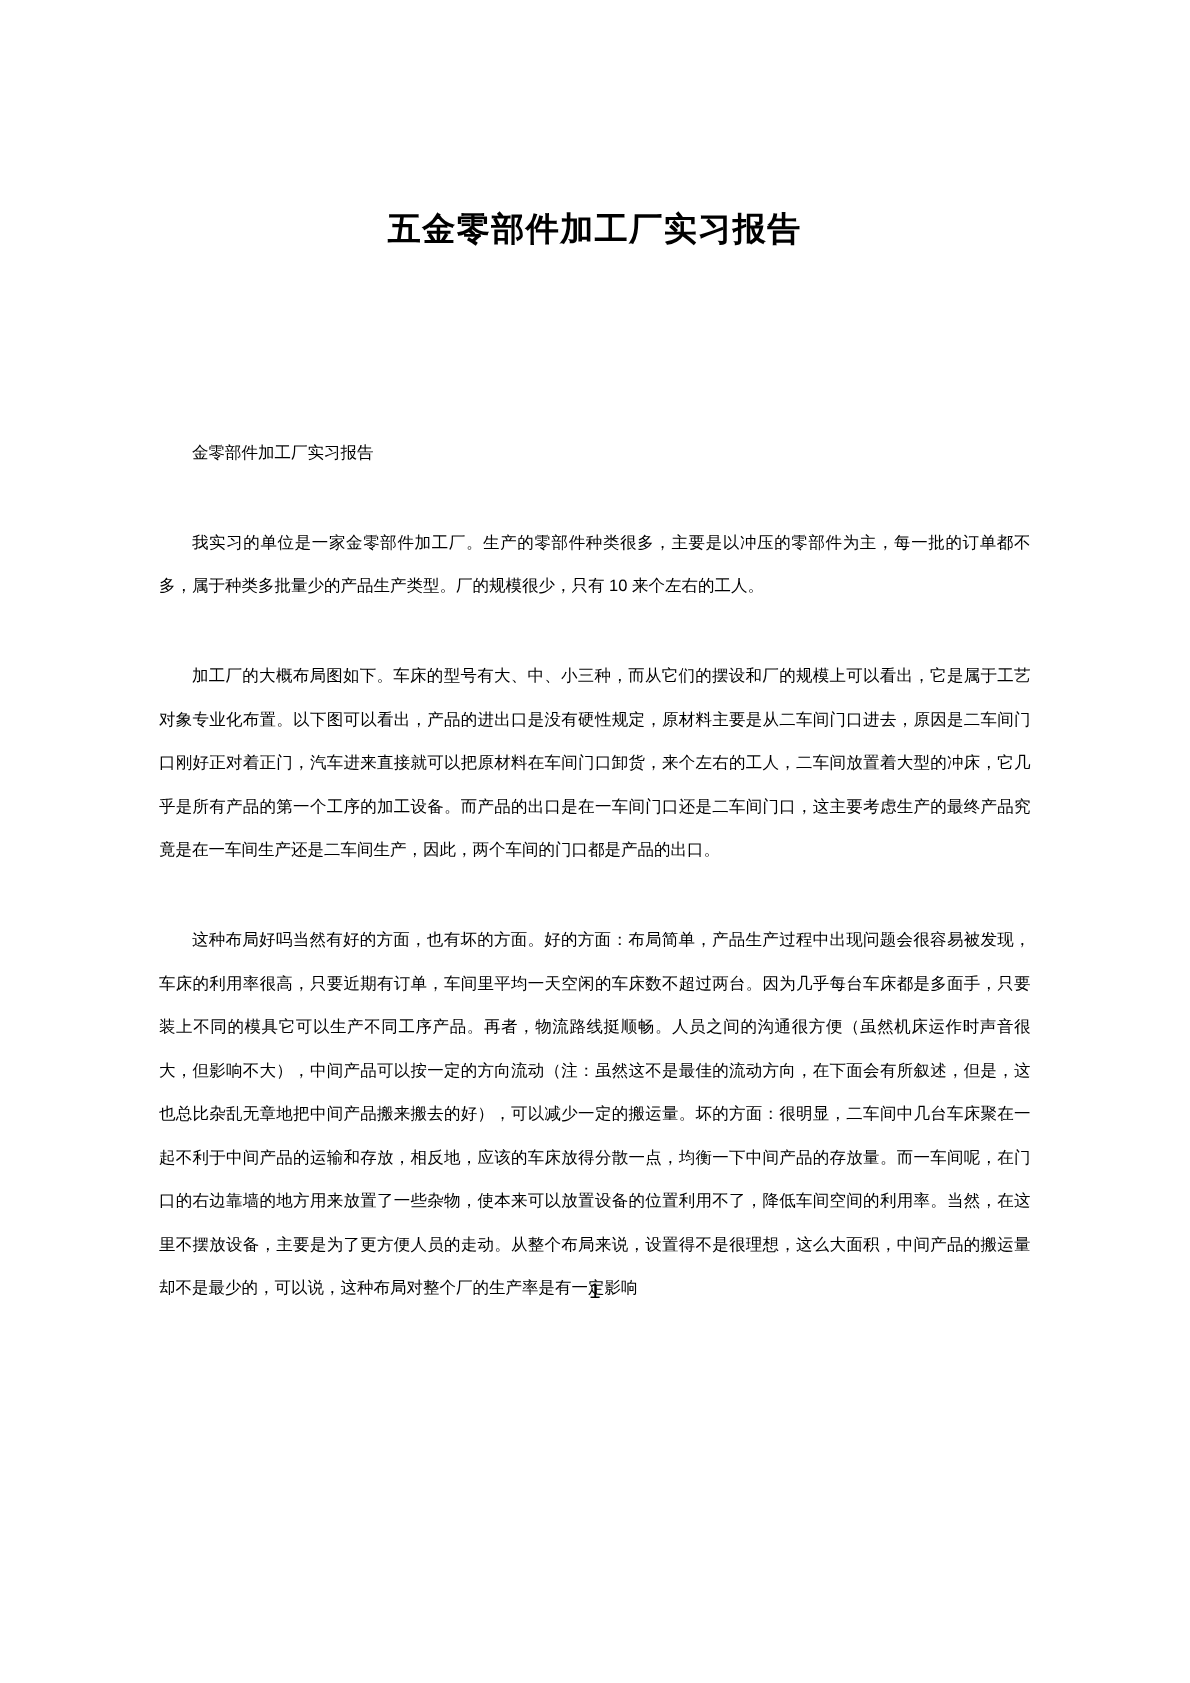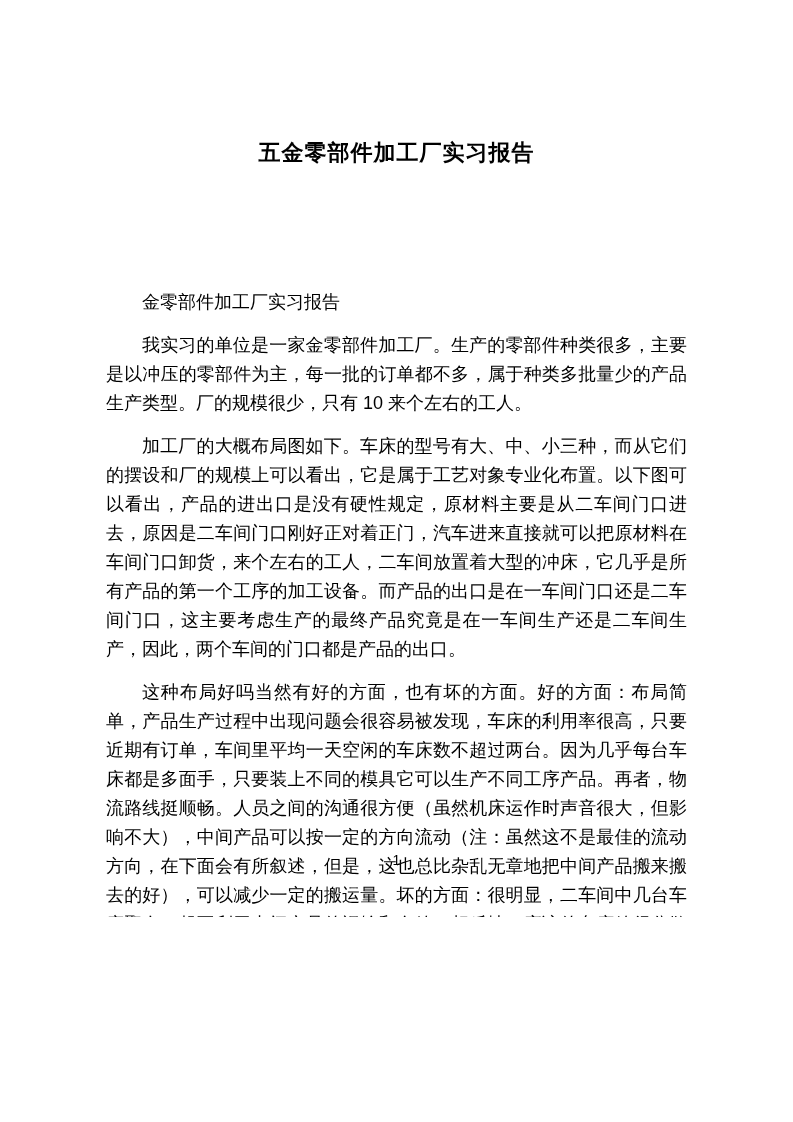--- a/index.html
+++ b/index.html
@@ -28,30 +28,30 @@
     margin: 0;
     padding-top: 138px;
     text-align: center;
     font-size: 22px;
     line-height: 30px;
     font-weight: bold;
     letter-spacing: 1px;
   }
   .doc-body {
     margin-top: 120px;
-    font-size: 18px;
+    font-size: 11px;
     line-height: 29px;
     text-align: justify;
   }
   .doc-body p {
     margin: 0;
     text-indent: 2em;
   }
   .doc-body p + p {
-    margin-top: 14px;
+    margin-top: 31px;
   }
   .page-footer {
     position: absolute;
     bottom: 48px;
     left: 0;
     width: 100%;
     text-align: center;
     font-size: 14px;
     line-height: 18px;
   }

